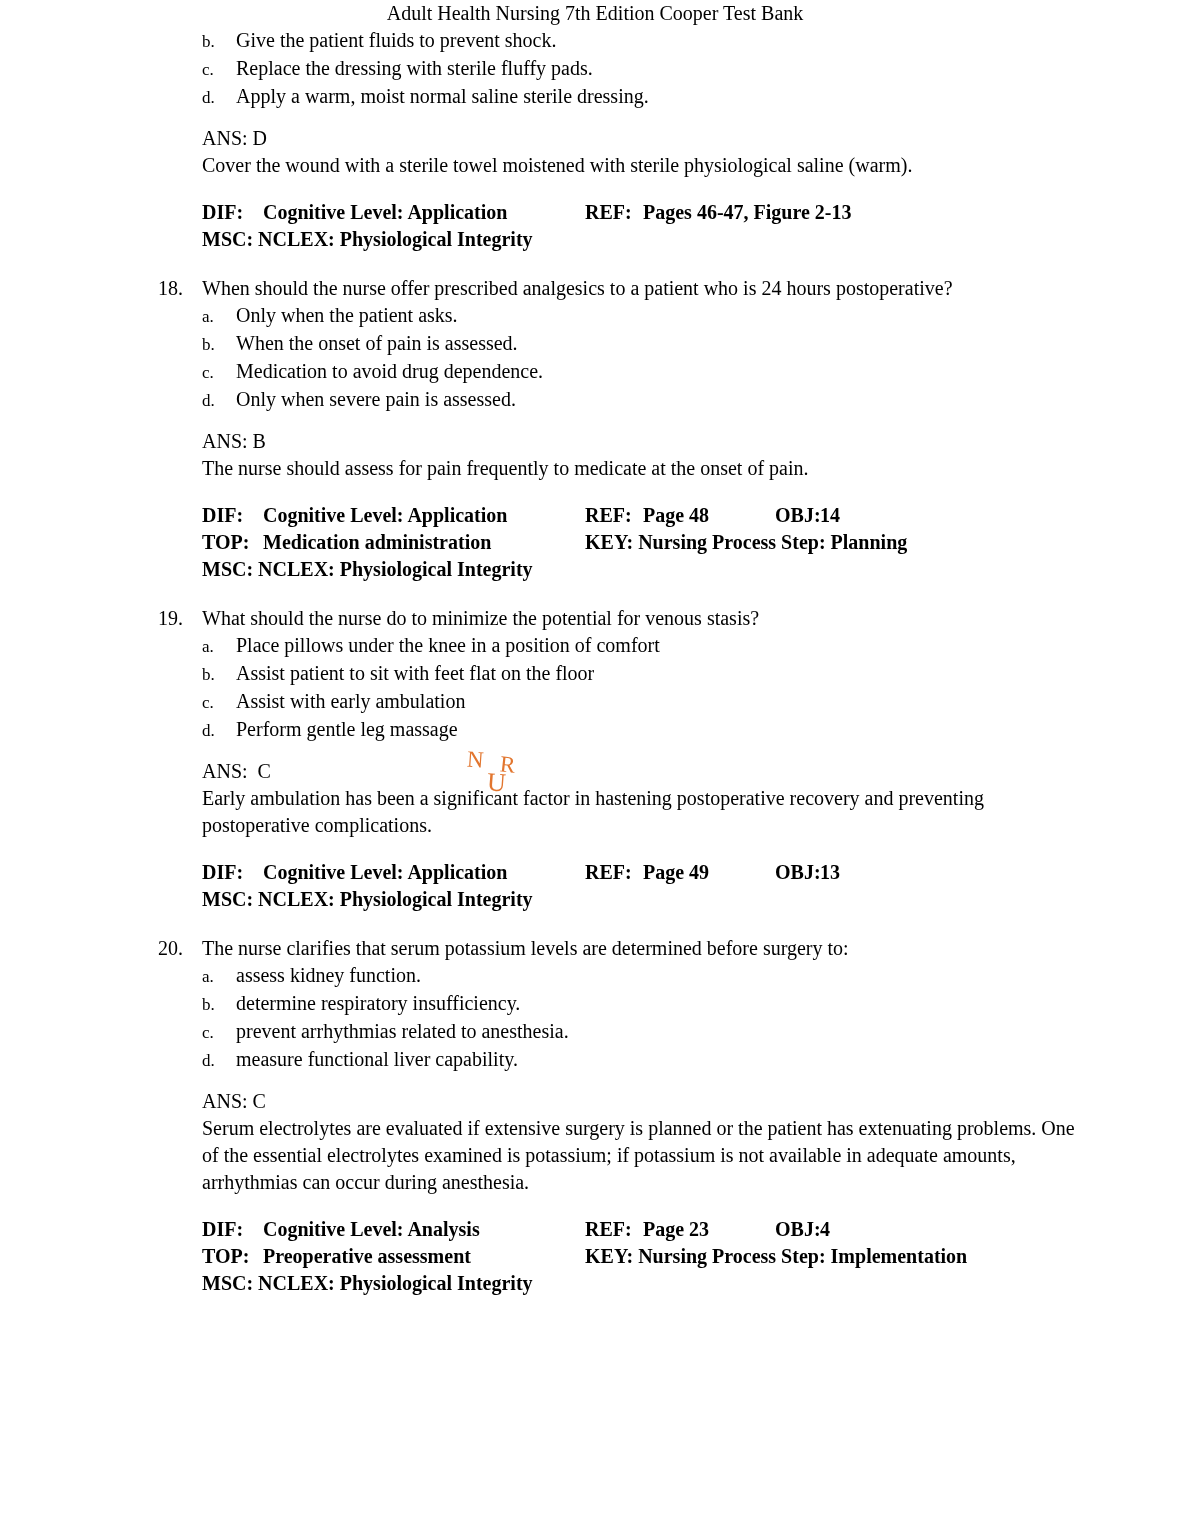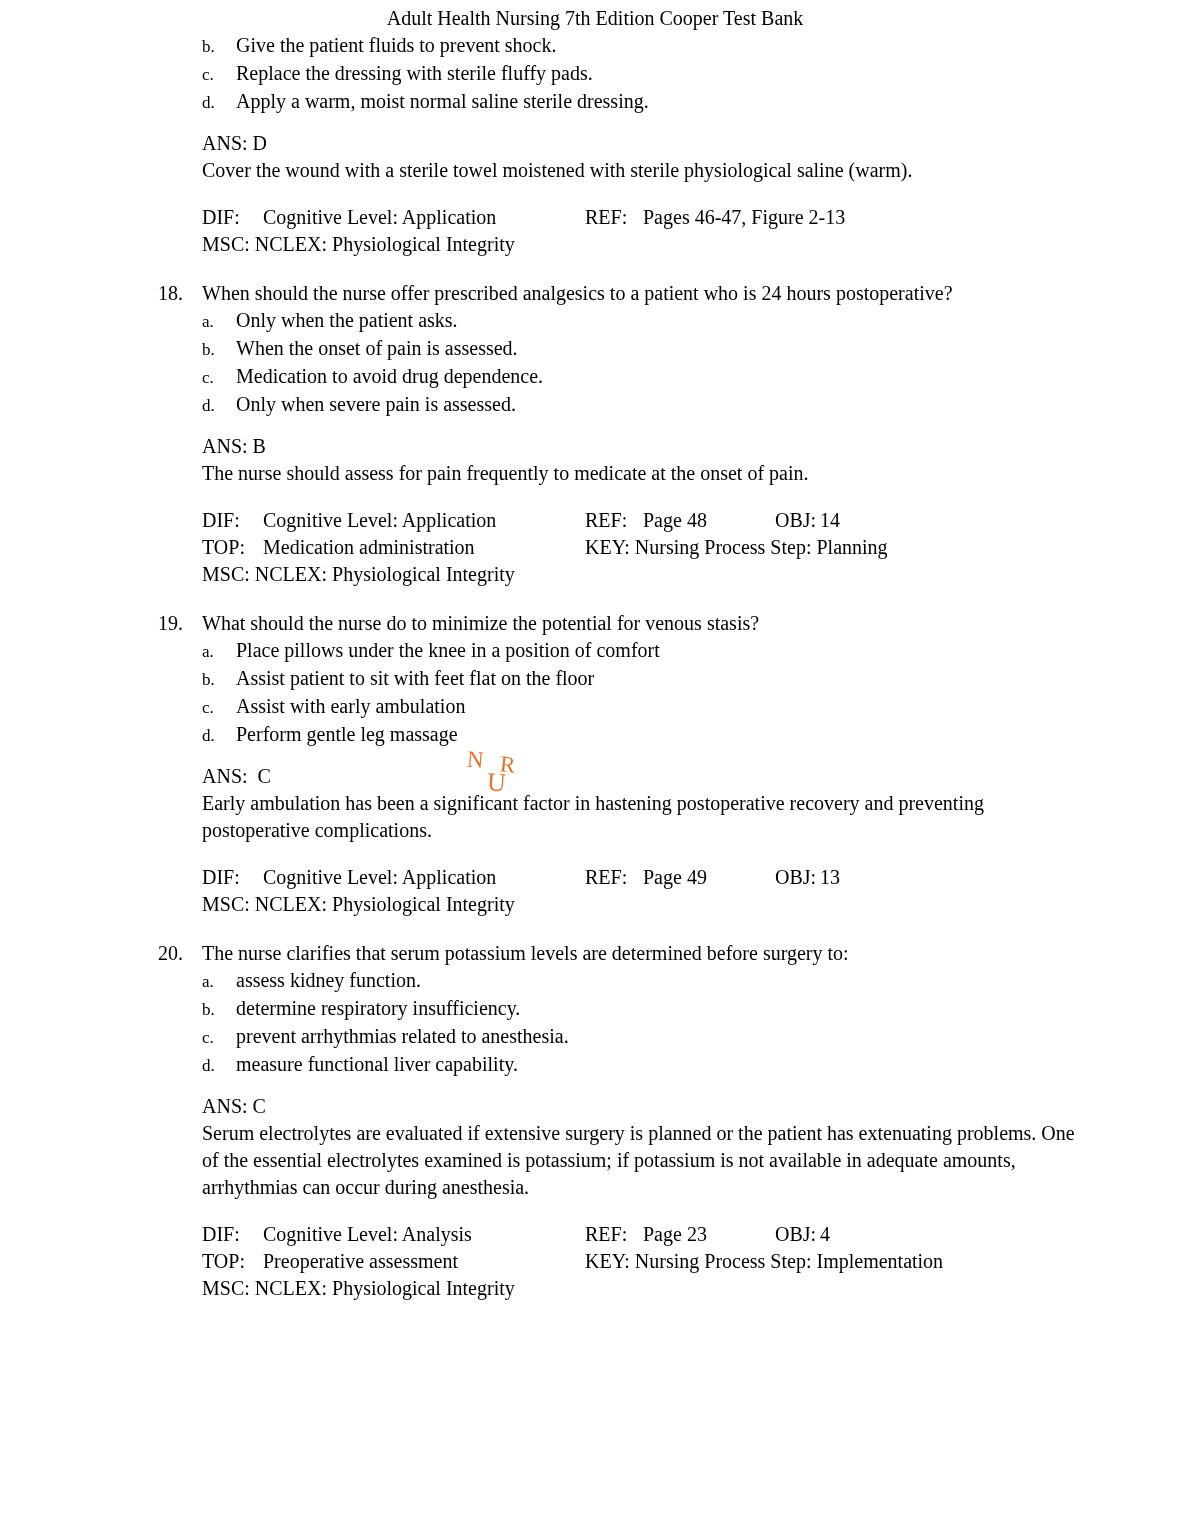--- a/index.html
+++ b/index.html
@@ -4,29 +4,29 @@
 <style>
   * { margin:0; padding:0; box-sizing:border-box; }
   html,body { background:#ffffff; }
   body {
     width:1190px; height:1540px;
     position:relative; overflow:hidden;
     color:#000000;
     font-family:"Liberation Serif", serif;
     font-size:20px; line-height:27px;
   }
-  .page-title { text-align:center; padding-top:5px; }
+  .page-title { text-align:center; }
   .content { margin-left:202px; width:882px; }
   .q-row { margin-left:-44px; margin-top:22px; }
   .q-num { display:inline-block; width:44px; }
   .option {}
   .opt-letter { display:inline-block; width:34px; font-size:17px; }
   .ans { margin-top:14px; white-space:pre; }
   .rationale {}
-  .meta { margin-top:20px; }
+  .meta { margin-top:20px;font-weight:bold; }
   .meta-row { white-space:nowrap; }
   .mcell { display:inline-block; vertical-align:top; }
   .w383 { width:383px; }
   .w193 { width:193px; }
   .w190 { width:190px; }
   .mlabel { display:inline-block; }
   .lw61 { width:61px; }
   .lw58 { width:58px; }
   .lw45 { width:45px; }
   .watermark-letter {

